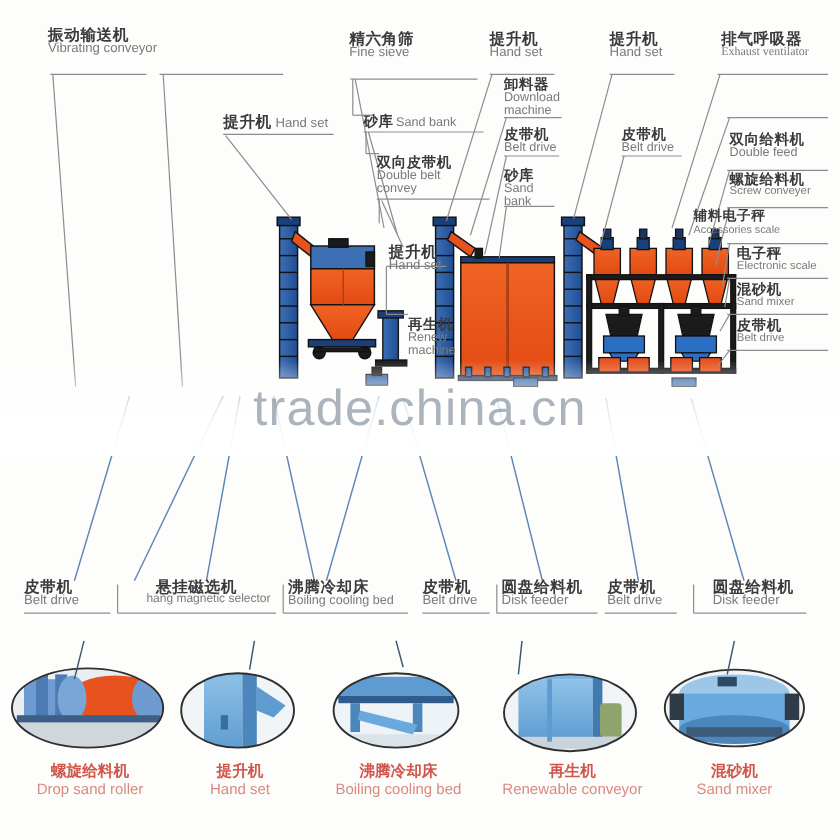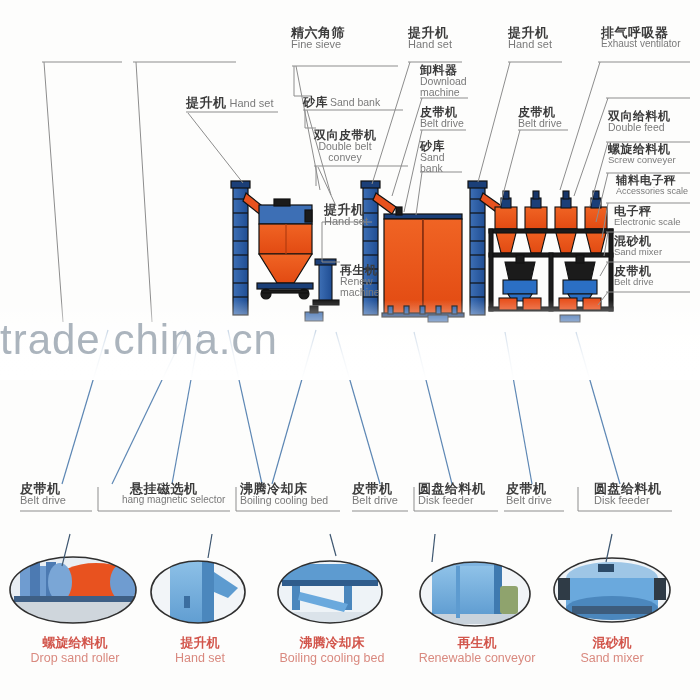--- a/index.html
+++ b/index.html
@@ -74,20 +74,21 @@
     font-size: 12.5px;
     color: #d9897f;
   }
 
   
   #watermark {
     position: absolute;
     left: 0;
     top: 316px;
     width: 700px;
+    text-align: center;
     font-size: 42px;
     letter-spacing: 1px;
     color: rgba(120, 134, 148, .62);
     font-family: "Liberation Sans", sans-serif;
     z-index: 6;
     pointer-events: none;
   }
   #wmfade {
     position: absolute;
     left: 0;
@@ -349,36 +350,40 @@
 
     <g stroke="#3d5670" stroke-width="1.2" fill="none">
       <path d="M70,534 L62,566"></path>
       <path d="M212,534 L208,558"></path>
       <path d="M330,534 L336,556"></path>
       <path d="M435,534 L432,562"></path>
       <path d="M612,534 L606,562"></path>
     </g>
   </svg>
 
+  <div class="label s13" style="left:40px; top:22px;">
+    <span class="cn">振动输送机</span>
+    <span class="en">Vibrating conveyor</span>
+  </div>
 
 
   <div class="label s13 inline" style="left:186px; top:94px;">
     <span class="cn">提升机</span><span class="en" style="margin-left:3px;">Hand set</span>
   </div>
 
   <div class="label s13" style="left:291px; top:26px;">
     <span class="cn">精六角筛</span>
     <span class="en">Fine sieve</span>
   </div>
 
   <div class="label s12 inline" style="left:303px; top:93px;">
     <span class="cn">砂库</span><span class="en" style="margin-left:2px;">Sand bank</span>
   </div>
 
-  <div class="label s12 wrap" style="left:314px; top:129px; width:62px;text-align:center;">
+  <div class="label s12 wrap" style="left:314px; top:129px; width:62px;">
     <span class="cn">双向皮带机</span>
     <span class="en">Double belt convey</span>
   </div>
 
   <div class="label s13" style="left:408px; top:26px;">
     <span class="cn">提升机</span>
     <span class="en">Hand set</span>
   </div>
 
   <div class="label s12 wrap" style="left:420px; top:64px; width:50px;">
@@ -399,37 +404,37 @@
   <div class="label s13" style="left:508px; top:26px;">
     <span class="cn">提升机</span>
     <span class="en">Hand set</span>
   </div>
 
   <div class="label s12" style="left:518px; top:106px;">
     <span class="cn">皮带机</span>
     <span class="en">Belt drive</span>
   </div>
 
-  <div class="label s13" style="left:601px; top:26px;">
+  <div class="label s13" style="left:601px; top:26px;font-family:Liberation Serif, serif;">
     <span class="cn">排气呼吸器</span>
     <span class="en" style="font-size:10px;">Exhaust ventilator</span>
   </div>
 
 
   <div class="label s12" style="left:608px; top:110px;">
     <span class="cn">双向给料机</span>
     <span class="en">Double feed</span>
   </div>
 
   <div class="label s12" style="left:608px; top:143px;">
     <span class="cn">螺旋给料机</span>
     <span class="en" style="font-size:9.5px;">Screw conveyer</span>
   </div>
 
-  <div class="label s11" style="left:616px; top:175px;">
+  <div class="label s11" style="left:578px; top:175px;">
     <span class="cn">辅料电子秤</span>
     <span class="en" style="font-size:9px;">Accessories scale</span>
   </div>
 
   <div class="label s12" style="left:614px; top:205px;">
     <span class="cn">电子秤</span>
     <span class="en" style="font-size:9.5px;">Electronic scale</span>
   </div>
 
   <div class="label s12" style="left:614px; top:235px;">

